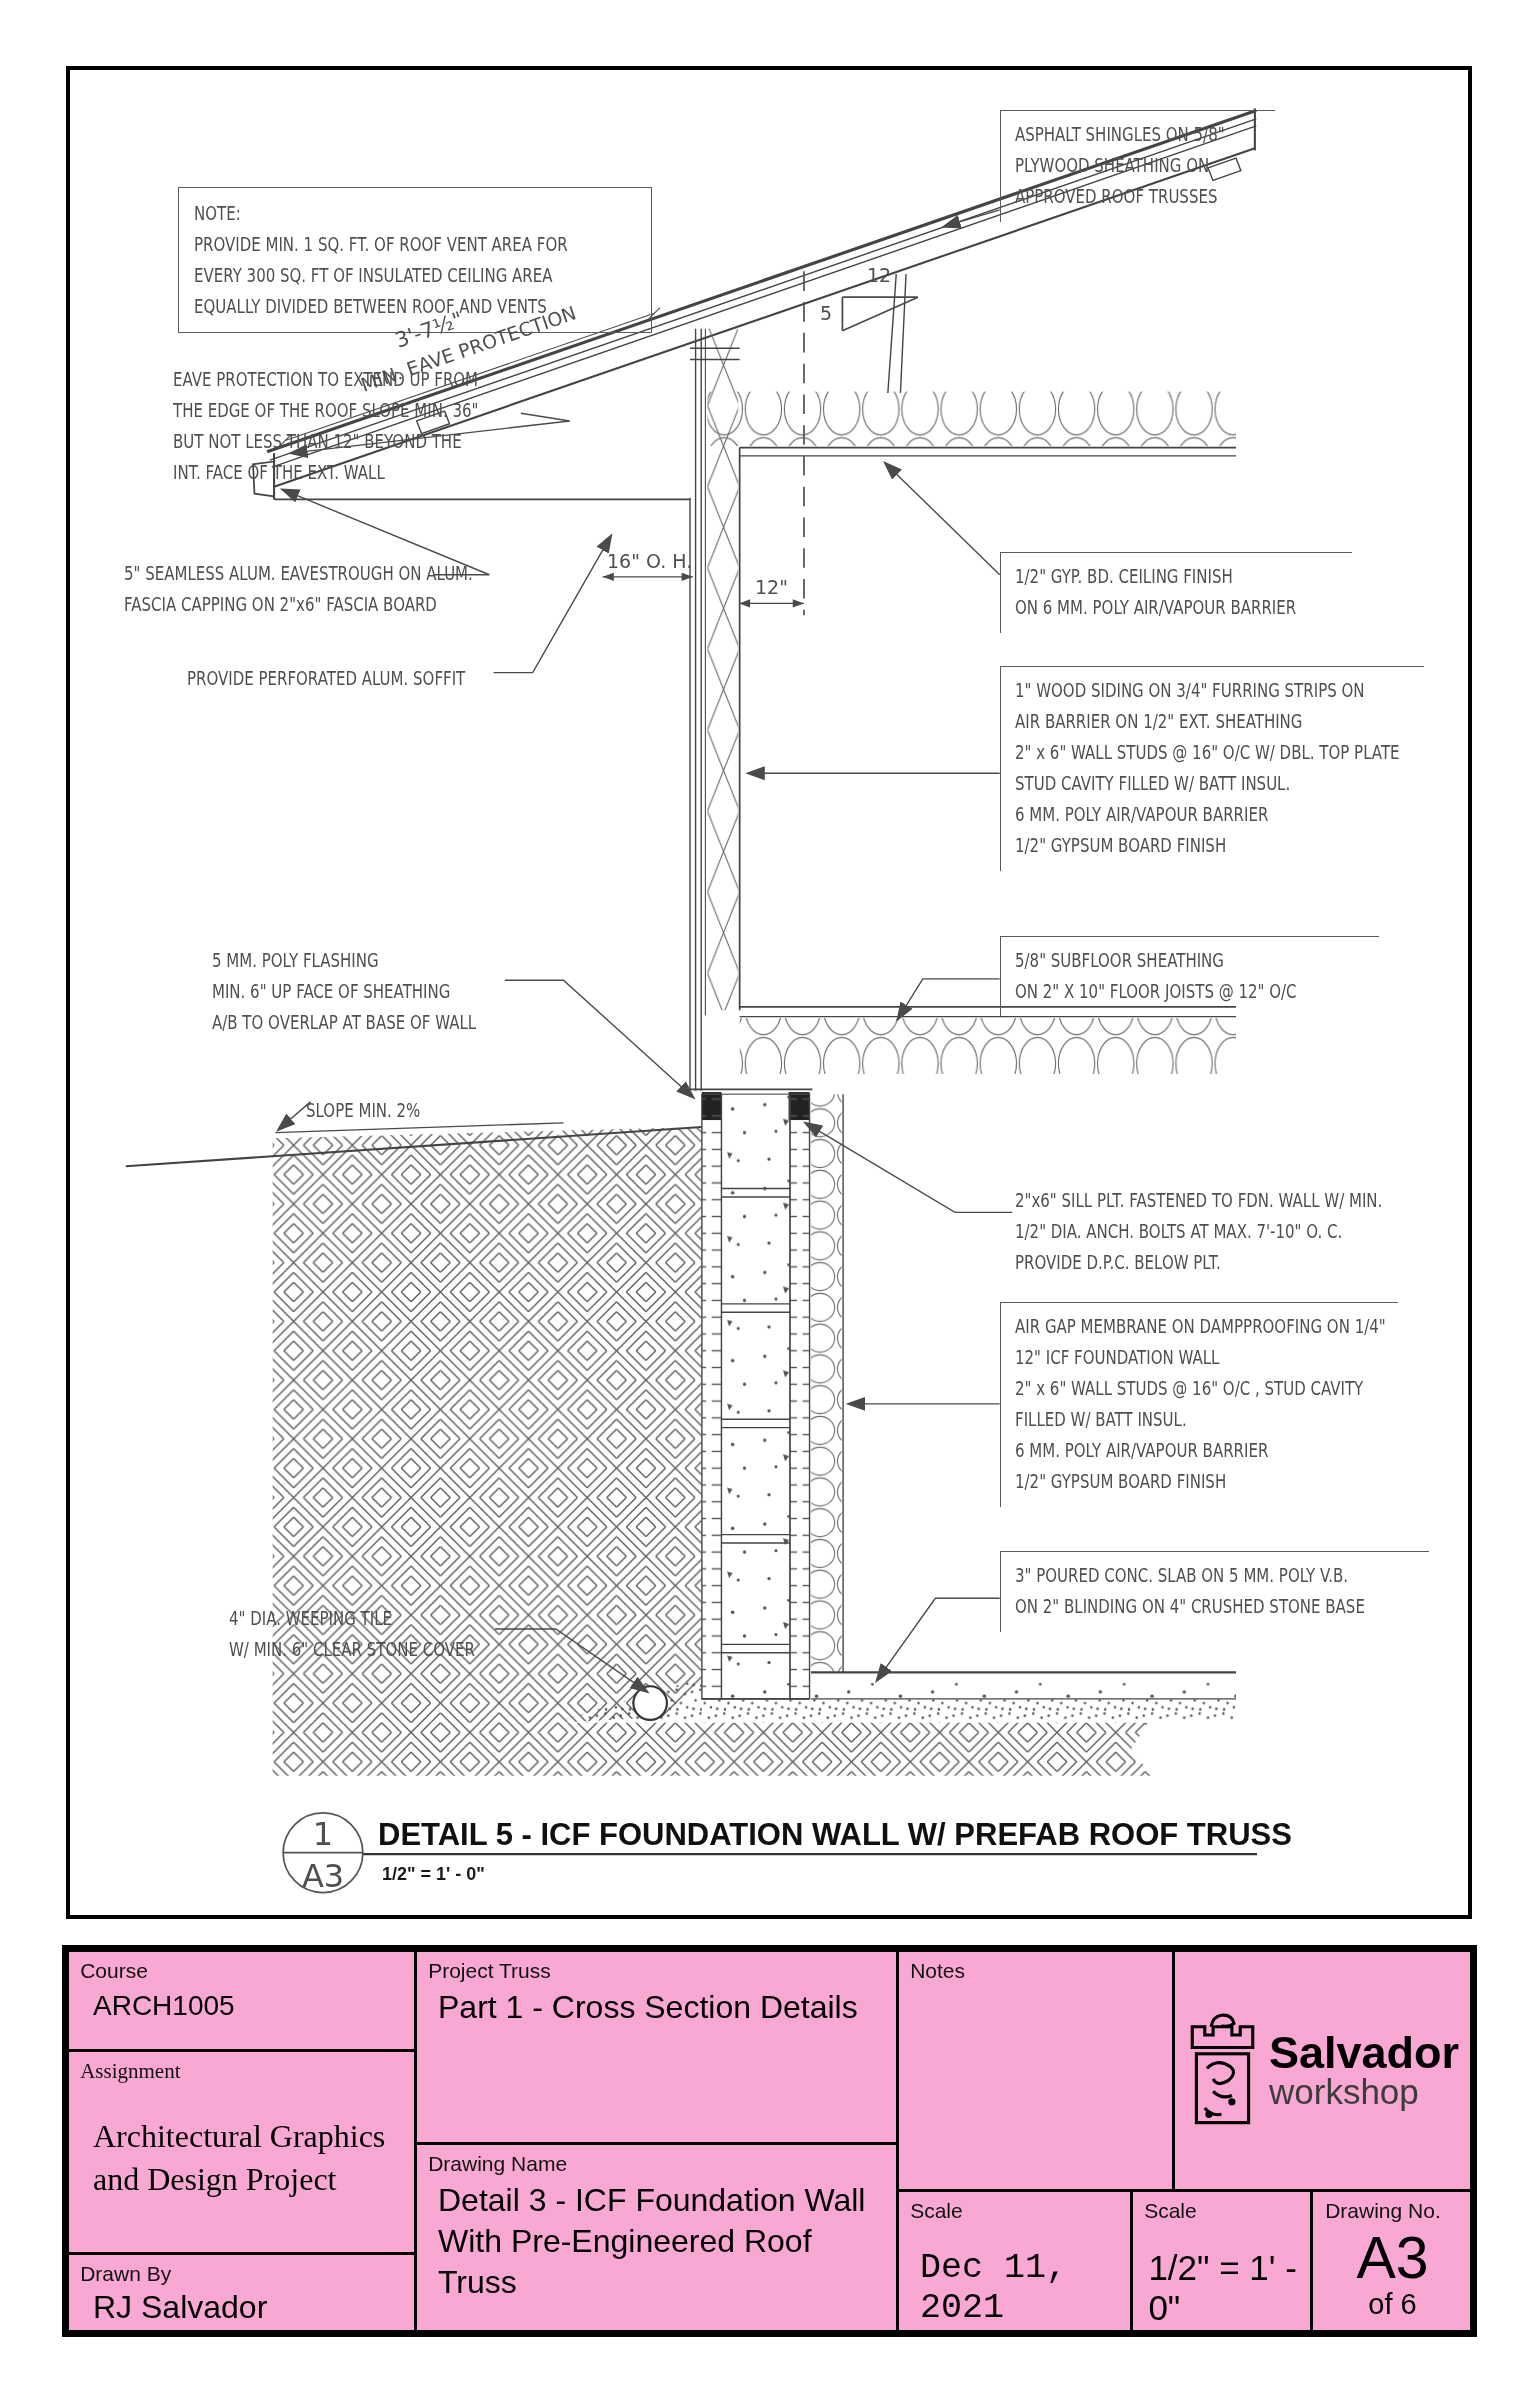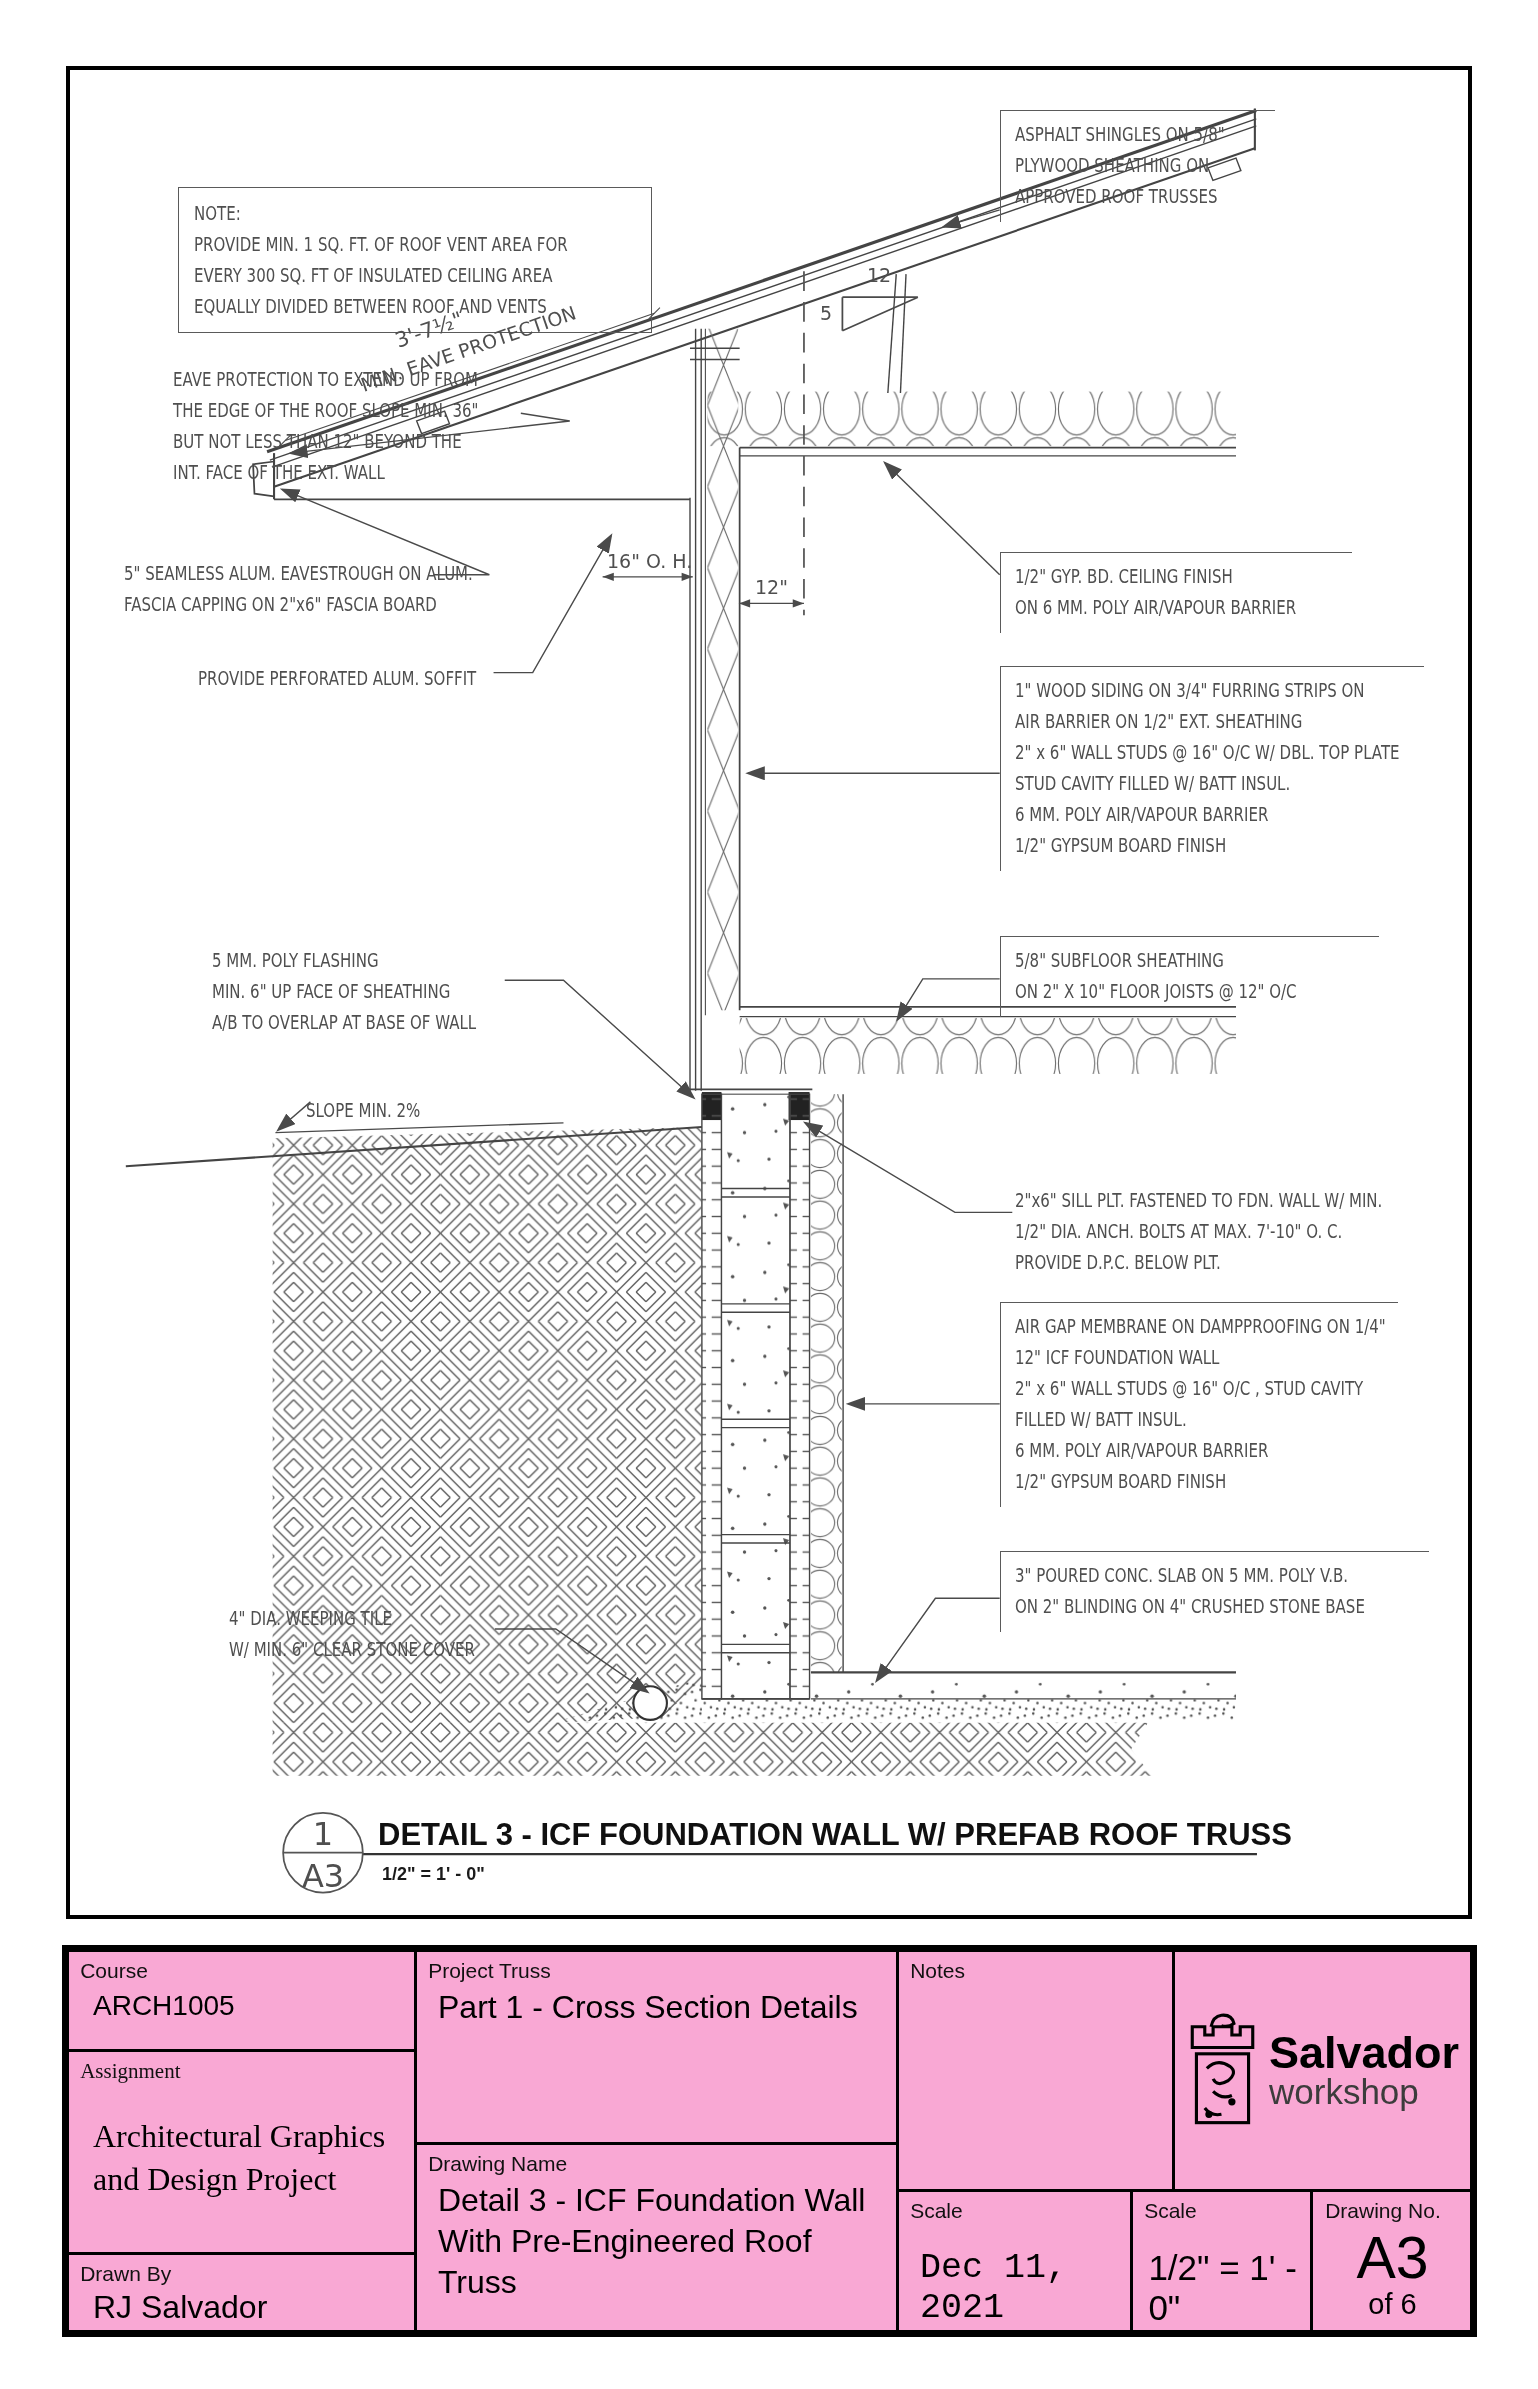--- a/index.html
+++ b/index.html
@@ -258,21 +258,21 @@
     </div>
   </div>
 
   <div class="cad" style="left:124px;top:558px;">
     <div class="sc">
       <div class="ln">5" SEAMLESS ALUM. EAVESTROUGH ON ALUM.</div>
       <div class="ln">FASCIA CAPPING ON 2"x6" FASCIA BOARD</div>
     </div>
   </div>
 
-  <div class="cad" style="left:198px;top:663px;">
+  <div class="cad" style="left:187px;top:663px;">
     <div class="sc">
       <div class="ln">PROVIDE PERFORATED ALUM. SOFFIT</div>
     </div>
   </div>
 
   <div class="cad cadbox" style="left:1000px;top:552px;width:337px;">
     <div class="sc">
       <div class="ln">1/2" GYP. BD. CEILING FINISH</div>
       <div class="ln">ON 6 MM. POLY AIR/VAPOUR BARRIER</div>
     </div>
@@ -345,21 +345,21 @@
 
   <div class="dim" style="left:392px;top:330px;transform:rotate(-19deg);font-size:21px;">3'-7½"</div>
   <div class="dim" style="left:358px;top:375px;transform:rotate(-19deg);">MIN. EAVE PROTECTION</div>
   <div class="dim" style="left:867px;top:264px;">12</div>
   <div class="dim" style="left:820px;top:302px;">5</div>
   <div class="dim" style="left:607px;top:550px;">16" O. H.</div>
   <div class="dim" style="left:755px;top:576px;">12"</div>
 
   <div class="bubble-num" style="left:283px;top:1815px;">1</div>
   <div class="bubble-num" style="left:283px;top:1857px;">A3</div>
-  <div class="dtitle">DETAIL 3 - ICF FOUNDATION WALL W/ PREFAB ROOF TRUSS</div>
+  <div class="dtitle">DETAIL 5 - ICF FOUNDATION WALL W/ PREFAB ROOF TRUSS</div>
   <div class="dscale">1/2" = 1' - 0"</div>
 
   <div class="tblock">
 
     <div class="cell br bb" style="left:0;top:0;width:348px;height:100px;">
       <div class="lbl">Course</div>
       <div class="val" style="font-size:28px;padding:7px 2px 0 24px;">ARCH1005</div>
     </div>
 
     <div class="cell br bb" style="left:0;top:100px;width:348px;height:203px;font-family:Liberation Serif, serif;">

